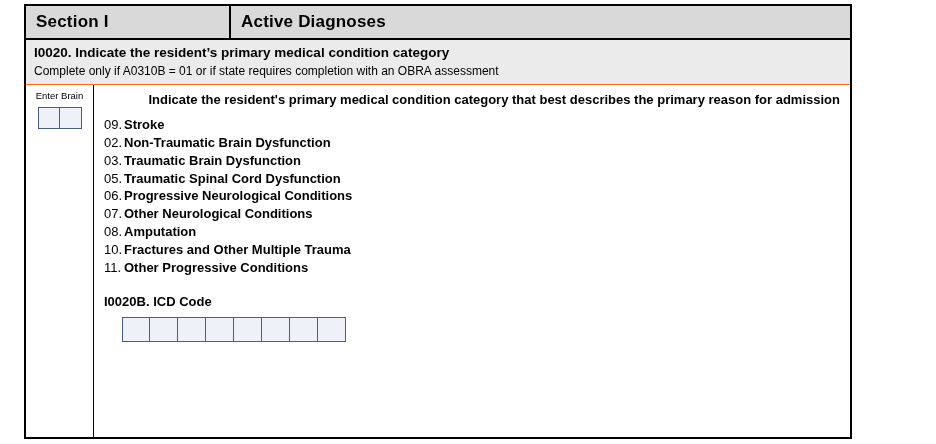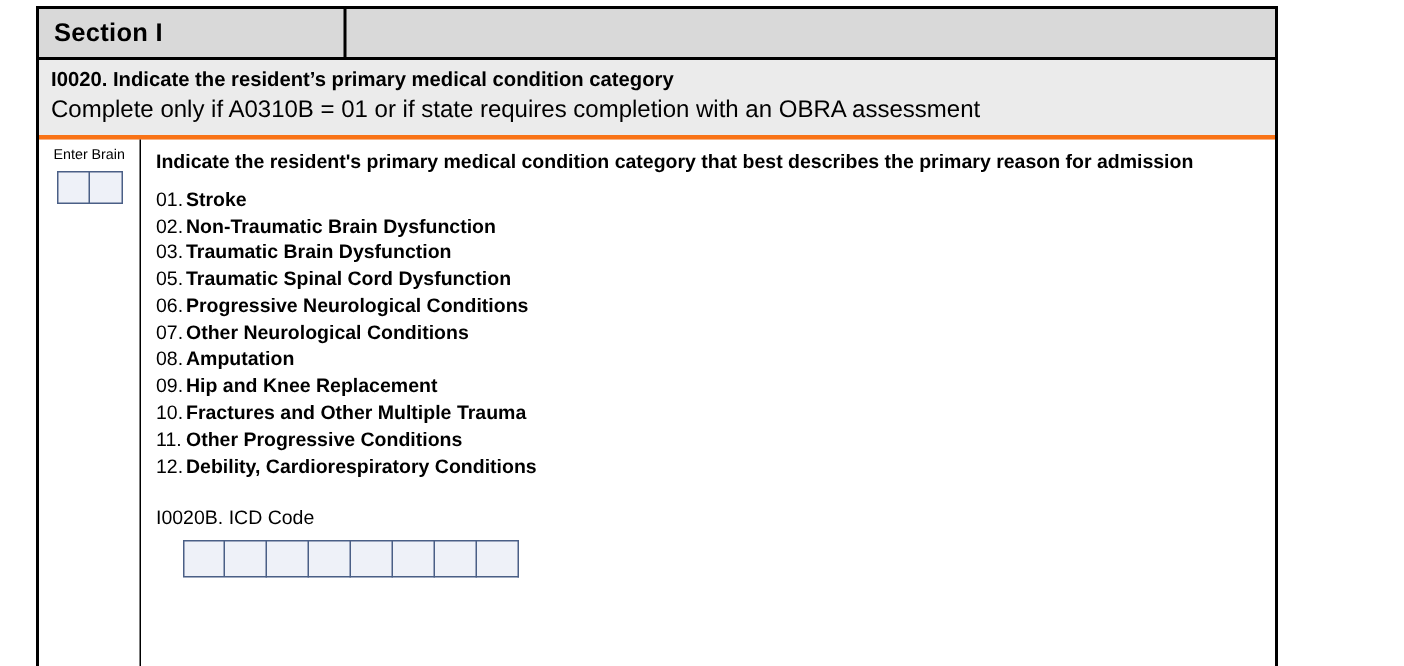--- a/index.html
+++ b/index.html
@@ -52,31 +52,31 @@
     align-items: center;
     padding-left: 10px;
     font-size: 17px;
     font-weight: bold;
     color: #000000;
     letter-spacing: 0.2px;
   }
   
   .item-band {
     background: #ebebeb;
-    border-bottom: 3px solid #f97316;
+    border-bottom: 1px solid #f97316;
     padding: 4px 8px 5px 8px;
   }
   .item-title {
     font-size: 13.5px;
     font-weight: bold;
     color: #000000;
     line-height: 1.35;
   }
   .item-sub {
-    font-size: 16px;
+    font-size: 12px;
     font-weight: normal;
     color: #000000;
     line-height: 1.35;
     margin-top: 1px;
   }
   
   .body-row {
     display: flex;
     min-height: 352px;
   }
@@ -112,20 +112,21 @@
     flex: 1;
     padding: 7px 10px 10px 10px;
     box-sizing: border-box;
   }
   .prompt {
     font-size: 13px;
     font-weight: bold;
     color: #000000;
     line-height: 1.3;
     margin-bottom: 7px;
+    text-align: right;
   }
   .opt-list {
     margin: 0;
     padding: 0;
     list-style: none;
   }
   .opt {
     font-size: 13px;
     color: #000000;
     line-height: 1.37;
@@ -135,21 +136,21 @@
     font-weight: normal;
     display: inline-block;
     min-width: 20px;
   }
   .opt .txt {
     font-weight: bold;
   }
   .sub-item {
     margin-top: 18px;
     font-size: 13px;
-    font-weight: normal;
+    font-weight: bold;
     color: #000000;
   }
   .icd-boxes {
     margin-top: 8px;
     margin-left: 18px;
     display: flex;
   }
   .icd-boxes .cell {
     width: 28px;
     height: 25px;
@@ -162,20 +163,21 @@
   }
 </style>
 </head>
 <body>
 
 <div id="page">
   <div class="form">
 
     <div class="header-row">
       <div class="header-section">Section I</div>
+      <div class="header-title">Active Diagnoses</div>
     </div>
 
     <div class="item-band">
       <div class="item-title">I0020.  Indicate the resident’s primary medical condition category</div>
       <div class="item-sub">Complete only if A0310B = 01 or if state requires completion with an OBRA assessment</div>
     </div>
 
     <div class="body-row">
 
       <div class="code-col">
@@ -184,51 +186,45 @@
           <div class="cell"></div>
           <div class="cell"></div>
         </div>
       </div>
 
       <div class="content-col">
         <div class="prompt">Indicate the resident's primary medical condition category that best describes the primary reason for admission</div>
 
         <ul class="opt-list">
           <li class="opt">
-            <span class="num">01.</span><span class="txt">Stroke</span>
+            <span class="num">09.</span><span class="txt">Stroke</span>
           </li>
           <li class="opt">
             <span class="num">02.</span><span class="txt">Non-Traumatic Brain Dysfunction</span>
           </li>
           <li class="opt">
             <span class="num">03.</span><span class="txt">Traumatic Brain Dysfunction</span>
           </li>
           <li class="opt">
             <span class="num">05.</span><span class="txt">Traumatic Spinal Cord Dysfunction</span>
           </li>
           <li class="opt">
             <span class="num">06.</span><span class="txt">Progressive Neurological Conditions</span>
           </li>
           <li class="opt">
             <span class="num">07.</span><span class="txt">Other Neurological Conditions</span>
           </li>
           <li class="opt">
             <span class="num">08.</span><span class="txt">Amputation</span>
           </li>
           <li class="opt">
-            <span class="num">09.</span><span class="txt">Hip and Knee Replacement</span>
-          </li>
-          <li class="opt">
             <span class="num">10.</span><span class="txt">Fractures and Other Multiple Trauma</span>
           </li>
           <li class="opt">
             <span class="num">11.</span><span class="txt">Other Progressive Conditions</span>
-          </li>
-          <li class="opt">
-            <span class="num">12.</span><span class="txt">Debility, Cardiorespiratory Conditions</span>
           </li>
         </ul>
 
         <div class="sub-item">I0020B. ICD Code</div>
 
         <div class="icd-boxes">
           <div class="cell"></div>
           <div class="cell"></div>
           <div class="cell"></div>
           <div class="cell"></div>

